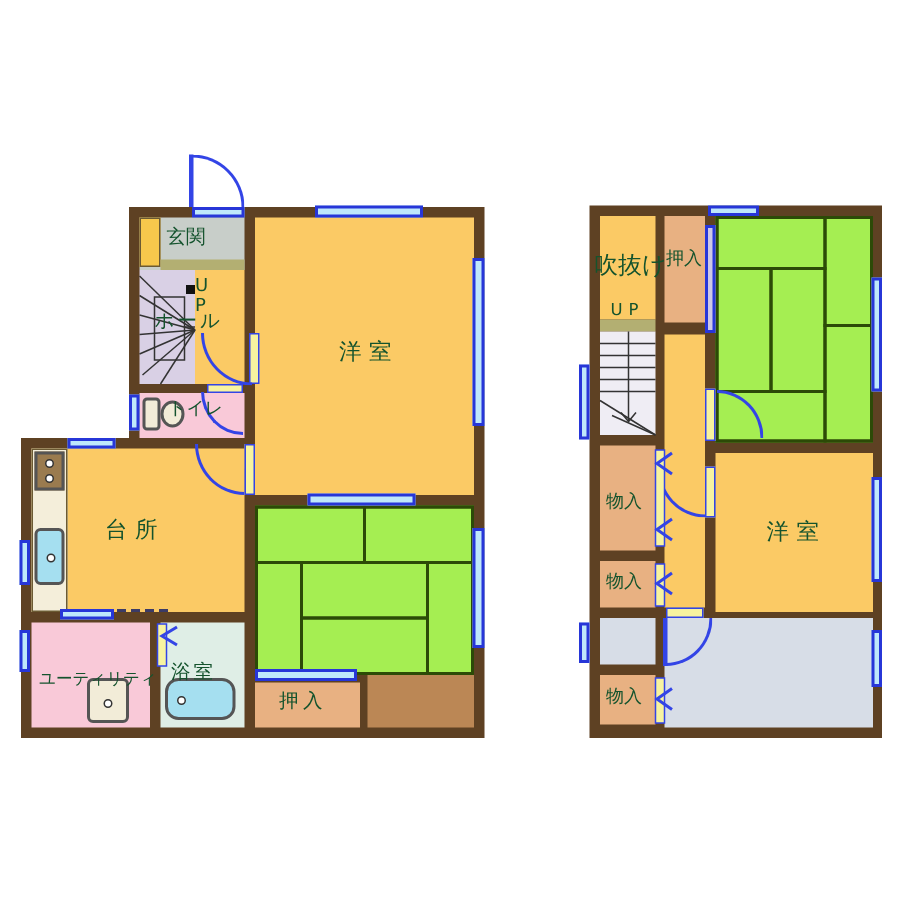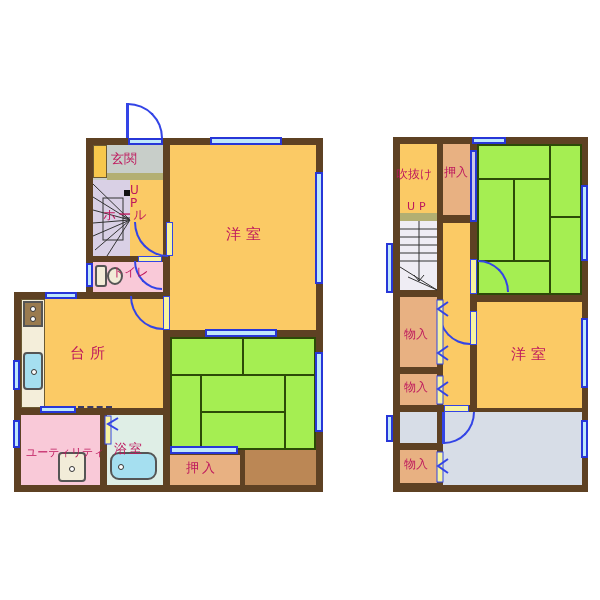--- a/index.html
+++ b/index.html
@@ -13,21 +13,21 @@
   .c-brown{background:#BB8755;}
   .c-pink{background:#F9C9D8;}
   .c-bath{background:#DFEEE6;}
   .c-gray{background:#D7DDE7;}
   .c-genkan{background:#C8CEC9;}
   .c-stairs{background:#D9D0E5;}
   .c-counter{background:#F4EEDA;border:1px solid #6b5a33;}
   .c-cabinet{background:#F7C84C;border:1px solid #6b5a33;}
   .c-olive{background:#B3AF72;}
   .mat{position:absolute;box-sizing:border-box;border:2px solid #2C4A07;}
-  .lbl{position:absolute;color:#be185d;white-space:nowrap;line-height:1.1;}
+  .lbl{position:absolute;color:#14532d;white-space:nowrap;line-height:1.1;}
   .win{position:absolute;box-sizing:border-box;background:#BFE8FB;border:2px solid #2736D8;}
   .win-lav{background:#CDC8E6;}
   .opening{position:absolute;box-sizing:border-box;background:#F7F3A0;border:1px solid #3344E6;}
   .arc{position:absolute;box-sizing:border-box;border:2px solid #3344E6;background:transparent;}
   .arc-tr{border-left:none;border-bottom:none;border-top-right-radius:100%;}
   .arc-bl{border-top:none;border-right:none;border-bottom-left-radius:100%;}
   .arc-br{border-top:none;border-left:none;border-bottom-right-radius:100%;}
   .leaf-v{position:absolute;width:3px;background:#3344E6;}
   .fixture{position:absolute;box-sizing:border-box;background:#F2ECD8;border:2px solid #555;}
   .dot{position:absolute;width:4px;height:4px;border-radius:50%;border:1px solid #333;background:#fff;}
@@ -196,21 +196,21 @@
     </svg>
     <svg style="left:434px;top:376px;" width="16" height="28" viewBox="0 0 16 28">
       <rect x="3" y="0" width="6" height="28" fill="#F7F3A0" stroke="#3344E6" stroke-width="1"></rect>
       <polyline points="14,6 4,13 14,20" fill="none" stroke="#3344E6" stroke-width="2"></polyline>
     </svg>
     <svg style="left:434px;top:452px;" width="16" height="30" viewBox="0 0 16 30">
       <rect x="3" y="0" width="6" height="30" fill="#F7F3A0" stroke="#3344E6" stroke-width="1"></rect>
       <polyline points="14,7 4,14 14,21" fill="none" stroke="#3344E6" stroke-width="2"></polyline>
     </svg>
 
-    <span class="lbl" style="left:396px;top:168px;font-size:12px;">吹抜け</span>
+    <span class="lbl" style="left:396px;top:168px;font-size:16px;">吹抜け</span>
     <span class="lbl" style="left:444px;top:166px;font-size:12px;">押入</span>
     <span class="lbl" style="left:407px;top:201px;font-size:11px;letter-spacing:4px;">UP</span>
     <span class="lbl" style="left:404px;top:328px;font-size:12px;">物入</span>
     <span class="lbl" style="left:404px;top:381px;font-size:12px;">物入</span>
     <span class="lbl" style="left:404px;top:458px;font-size:12px;">物入</span>
     <span class="lbl" style="left:511px;top:346px;font-size:15px;letter-spacing:5px;">洋室</span>
   </div>
 
 </div>
 

